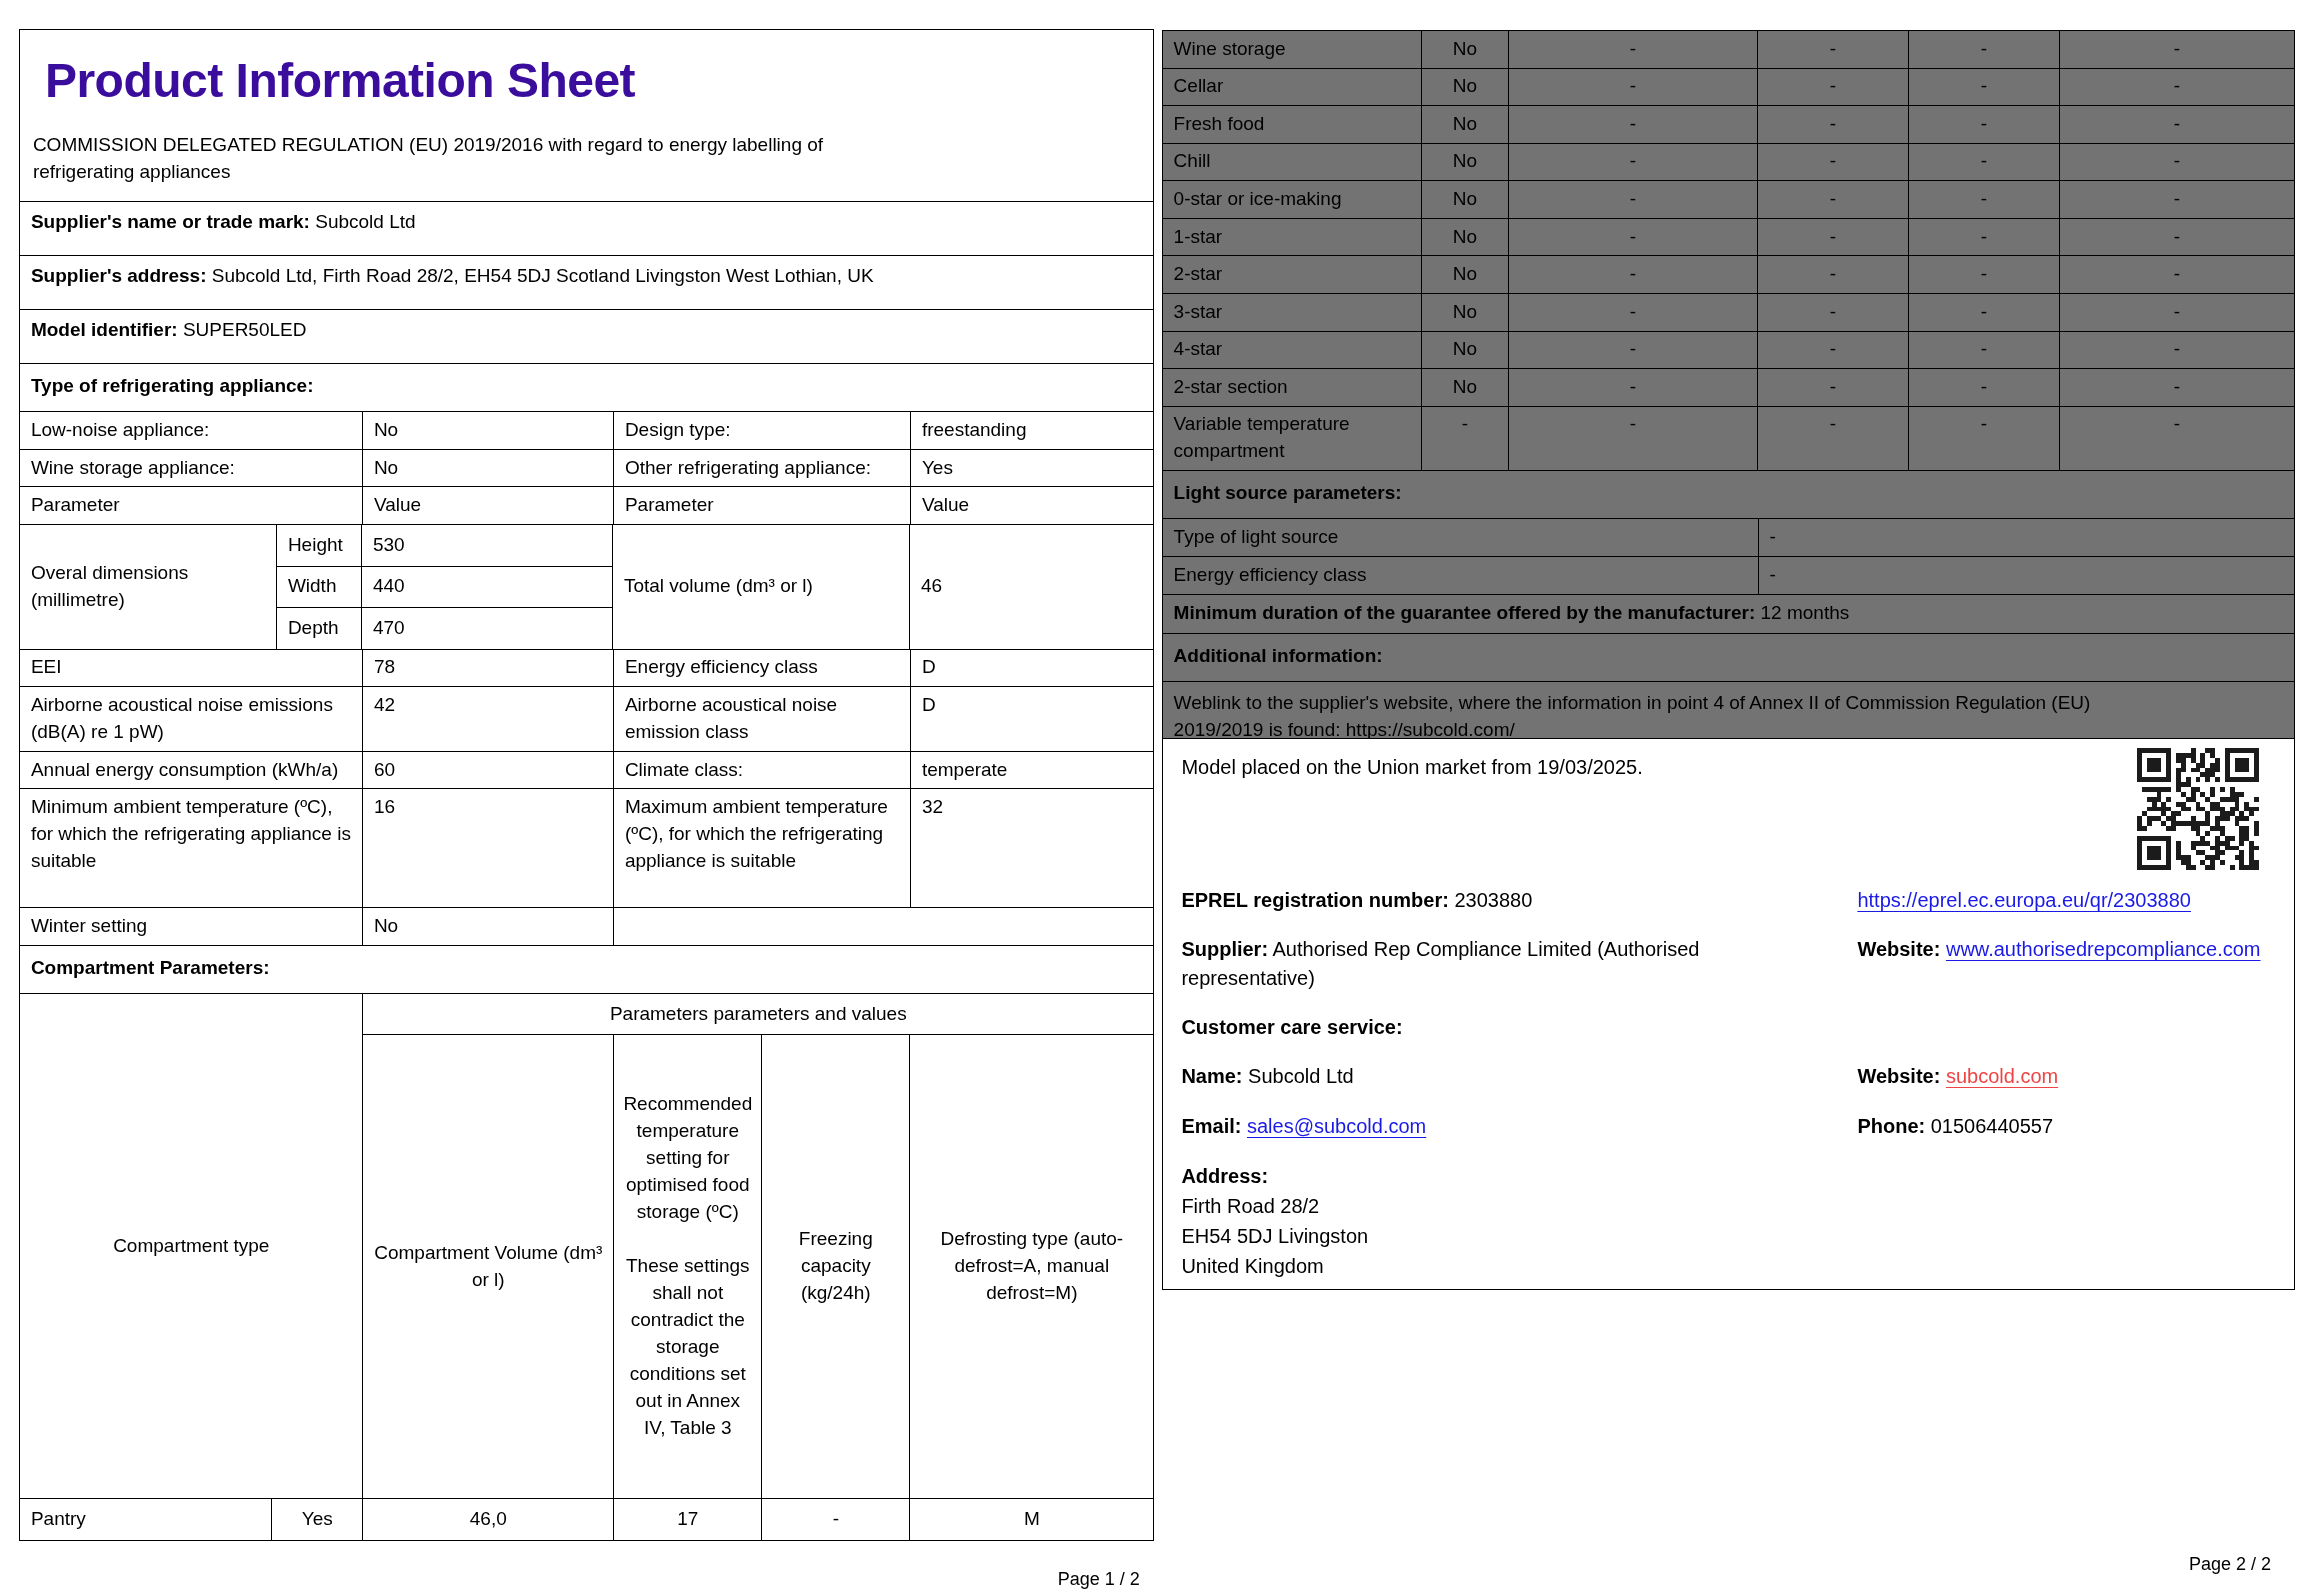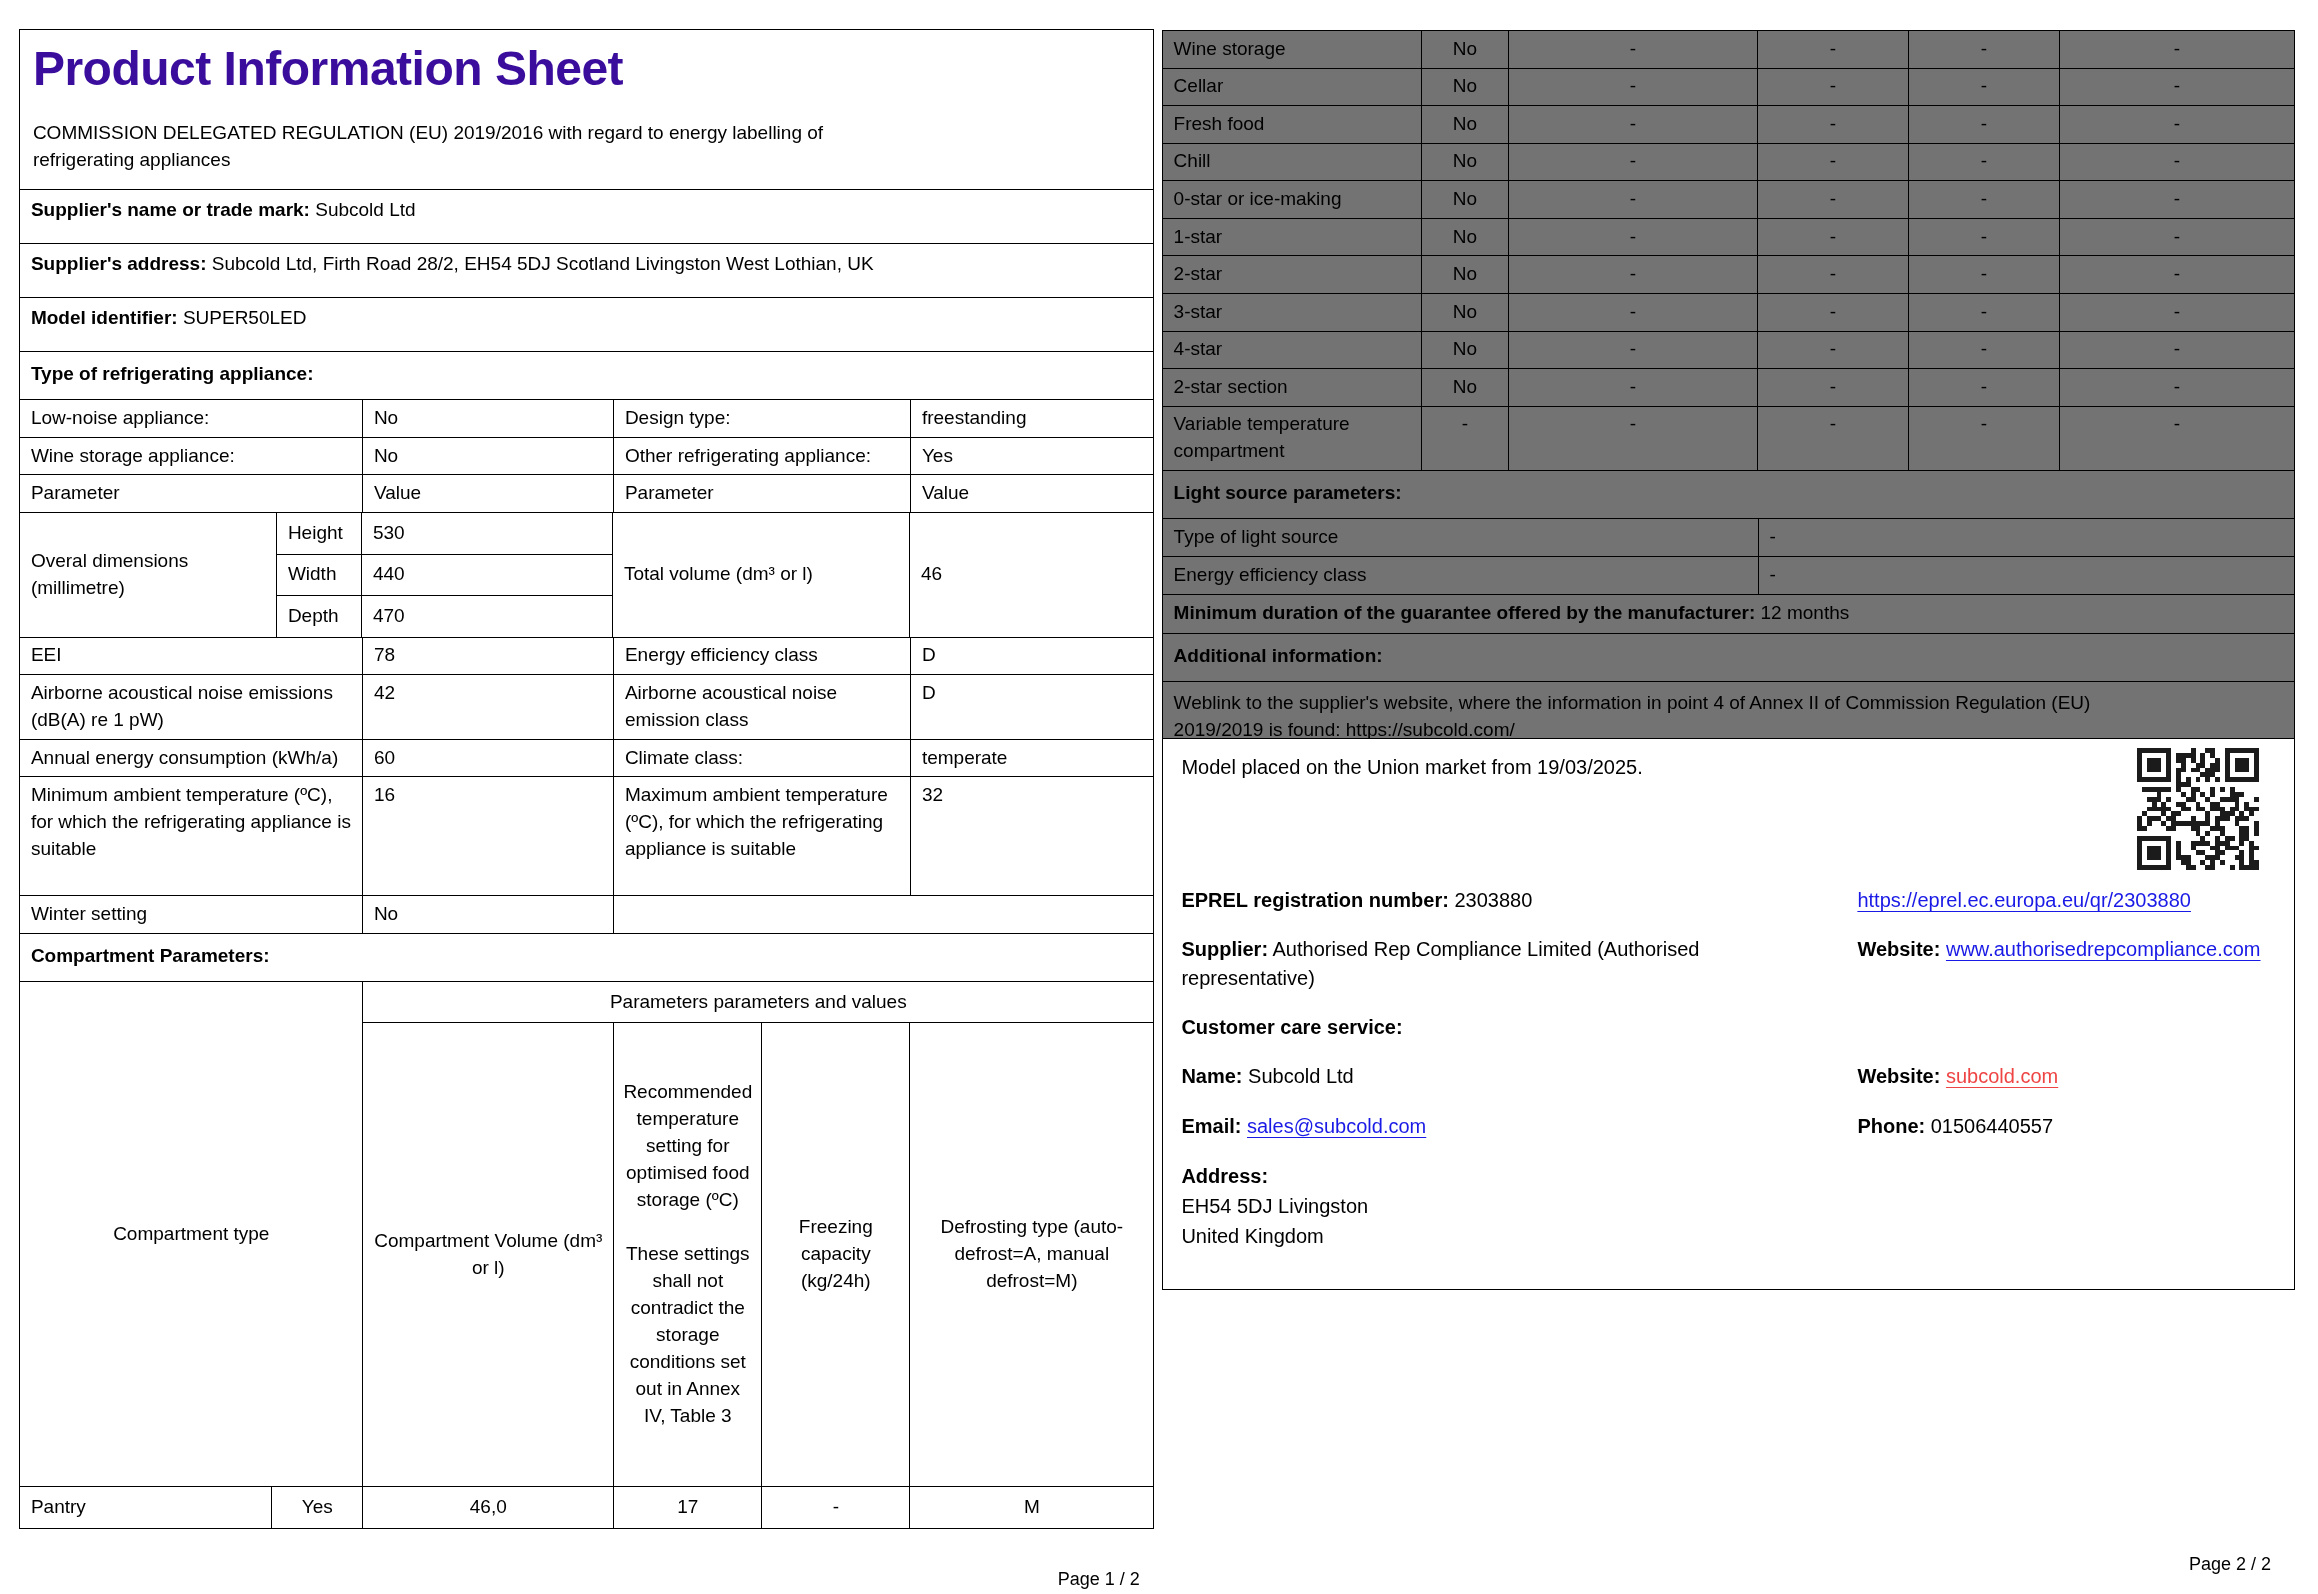--- a/index.html
+++ b/index.html
@@ -19,21 +19,21 @@
   .hdr{padding:8.7px 10.6px 11.6px 10.6px;}
   .spacious{padding:6.8px 10.6px 19.3px 10.6px;}
   .c{padding:4.8px 10.6px;border-left:1.4px solid #000;}
   .c.first{border-left:none;padding-left:10.6px;}
   .ctr{text-align:center;}
   .grid{display:grid;padding:0;}
 
   
   #page1{left:19.3px;top:29px;width:1135px;}
   .titleblock{border-top:none;padding:12.6px 12.6px 14.5px 12.6px;min-height:145px;}
-  .title{font-size:48px;font-weight:700;line-height:1.1;margin:0;letter-spacing:-0.5px;}
+  .title{font-size:48px;font-weight:700;line-height:1.1;margin:12px;letter-spacing:-0.5px;}
   .subtitle{margin:25px 0 0 0;max-width:831px;}
   .grid4{grid-template-columns:342px 251px 297px auto;}
   .gridwinter{grid-template-columns:342px 251px auto;}
   .dims{grid-template-columns:256px 85px 251px 297px auto;grid-template-rows:auto auto auto;}
   .dims .dlabel{grid-area:1/1/4/2;border-left:none;display:flex;flex-direction:column;justify-content:center;}
   .dims .dc{border-left:1.4px solid #000;padding:6.8px 10.6px;}
   .dims .bt{border-top:1.4px solid #000;}
   .dims .drl{grid-area:1/4/4/5;display:flex;align-items:center;}
   .dims .drv{grid-area:1/5/4/6;display:flex;align-items:center;text-align:center;}
   .minamb>.c{min-height:118px;}
@@ -685,20 +685,21 @@
         </div>
         <div class="bright">
           <span class="b">Phone:</span>
           <span>01506440557</span>
         </div>
       </div>
 
       <div class="brow">
         <div class="bleft addr-lines">
           <div class="b">Address:</div>
+          <div>Firth Road 28/2</div>
           <div>EH54 5DJ Livingston</div>
           <div>United Kingdom</div>
         </div>
       </div>
     </div>
   </div>
 
   <div class="footer f2">Page 2 / 2</div>
 </div>
 

